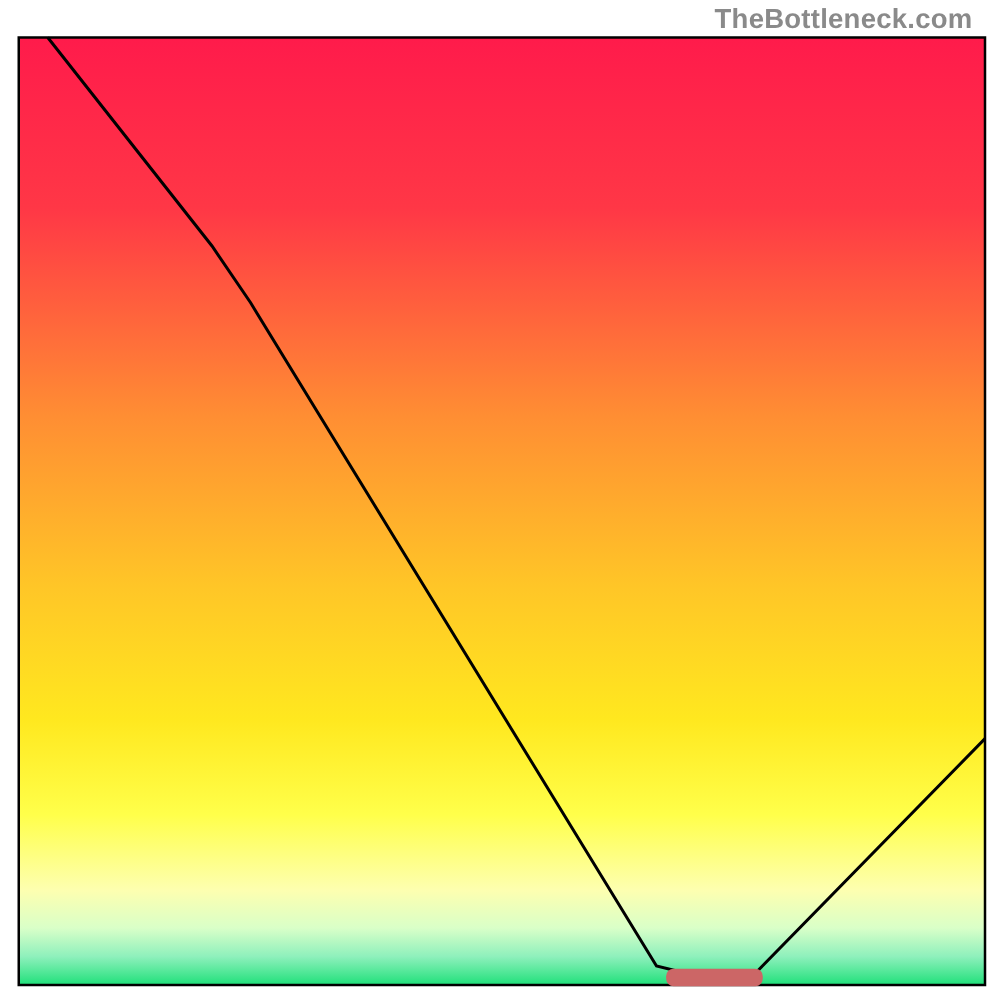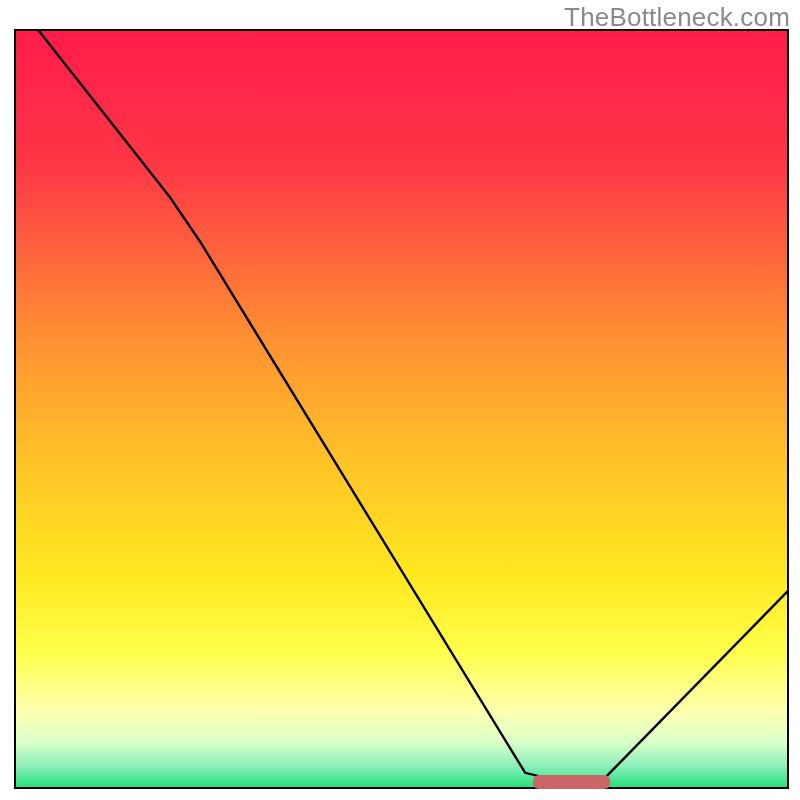--- a/index.html
+++ b/index.html
@@ -11,23 +11,23 @@
     font-family: Arial, Helvetica, sans-serif;
   }
   .container {
     position: relative;
     width: 800px;
     height: 800px;
   }
   .watermark {
     position: absolute;
     top: 2px;
-    right: 10px;
-    font-size: 26px;
-    font-weight: normal;
+    right: 22px;
+    font-size: 22px;
+    font-weight: bold;
     color: #8a8a8a;
     letter-spacing: 0.2px;
   }
   svg {
     position: absolute;
     top: 0;
     left: 0;
   }
 </style>
 </head>

